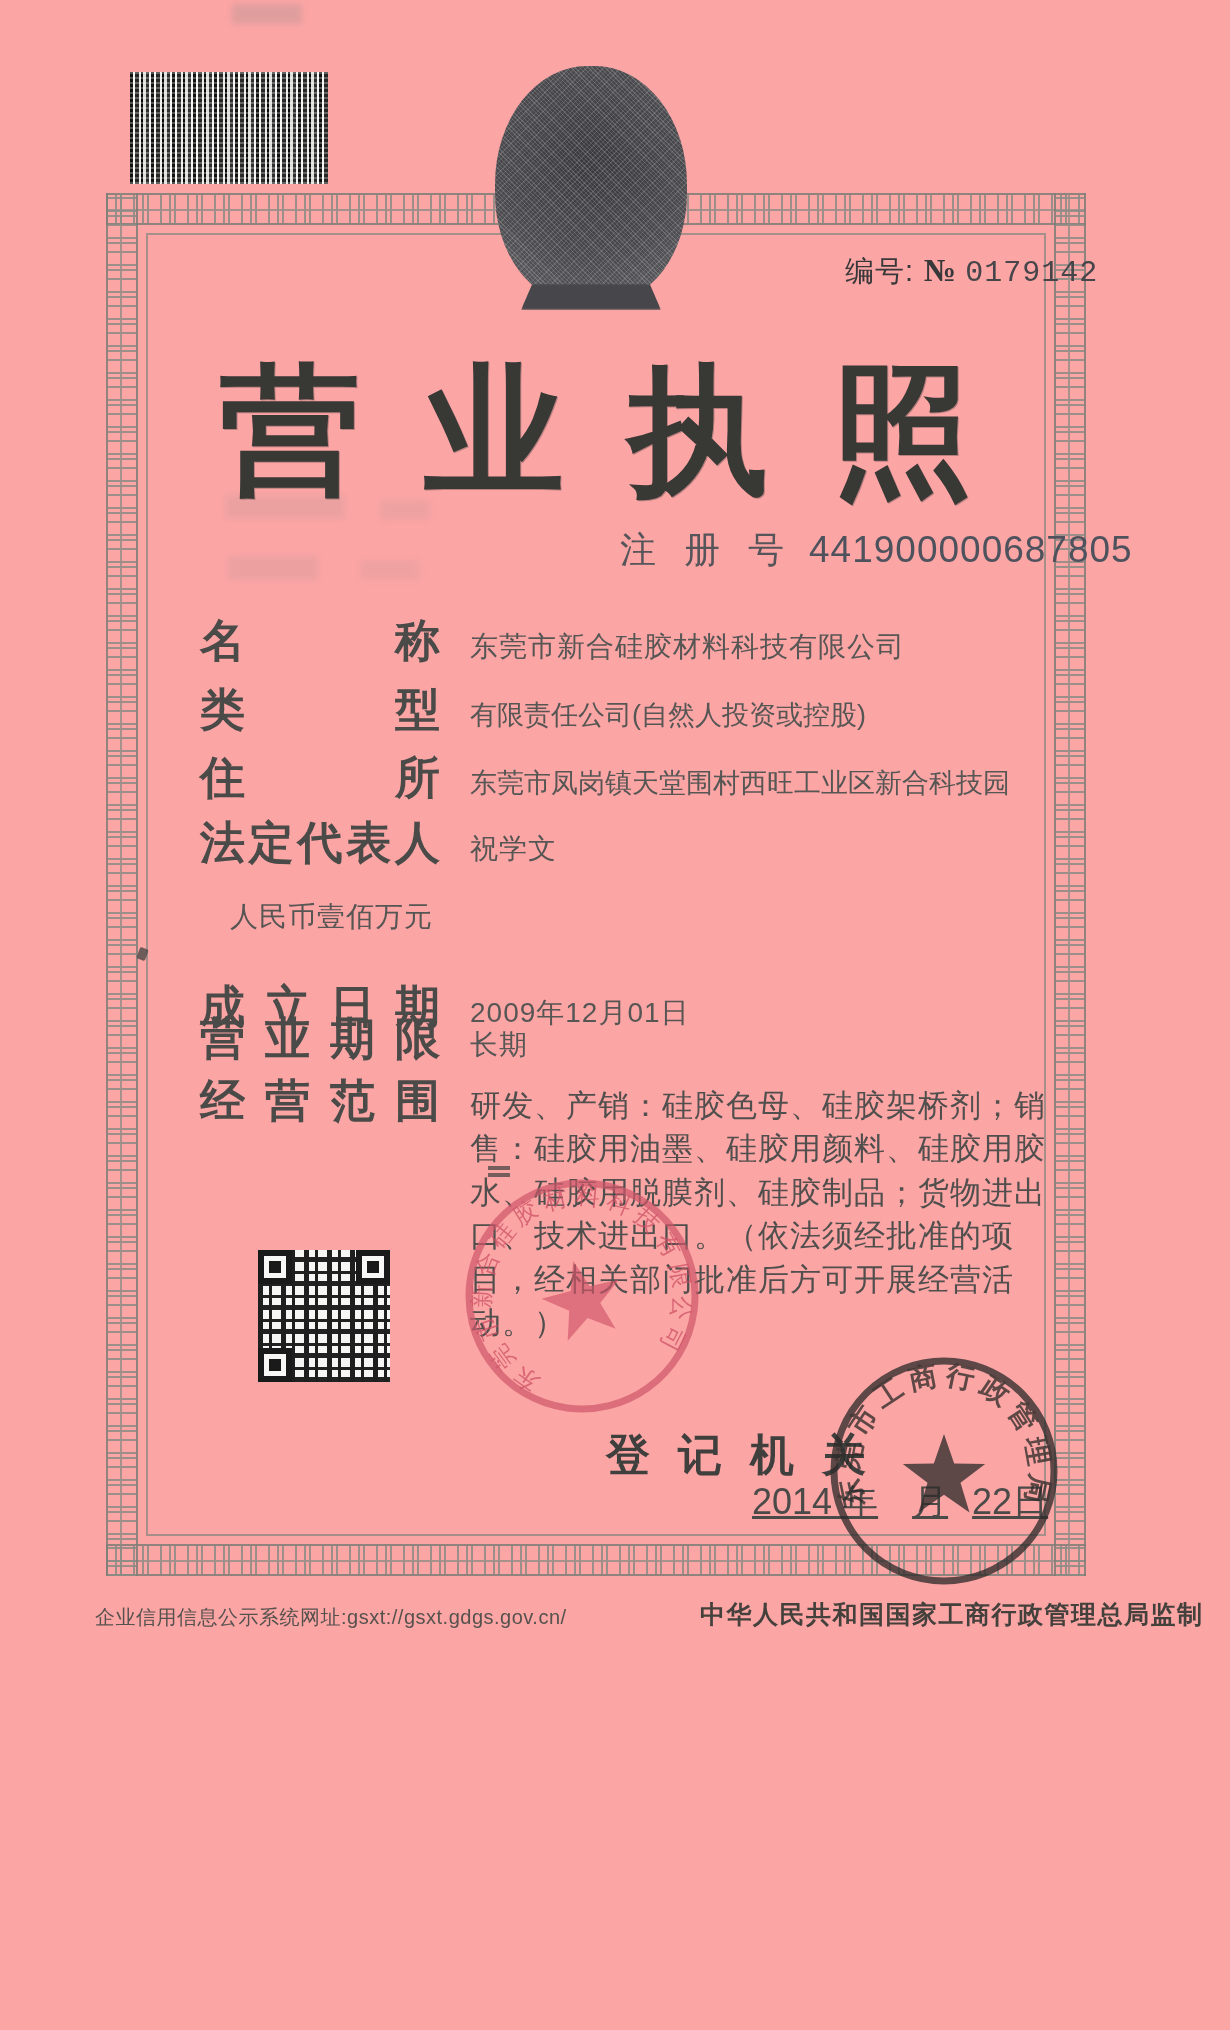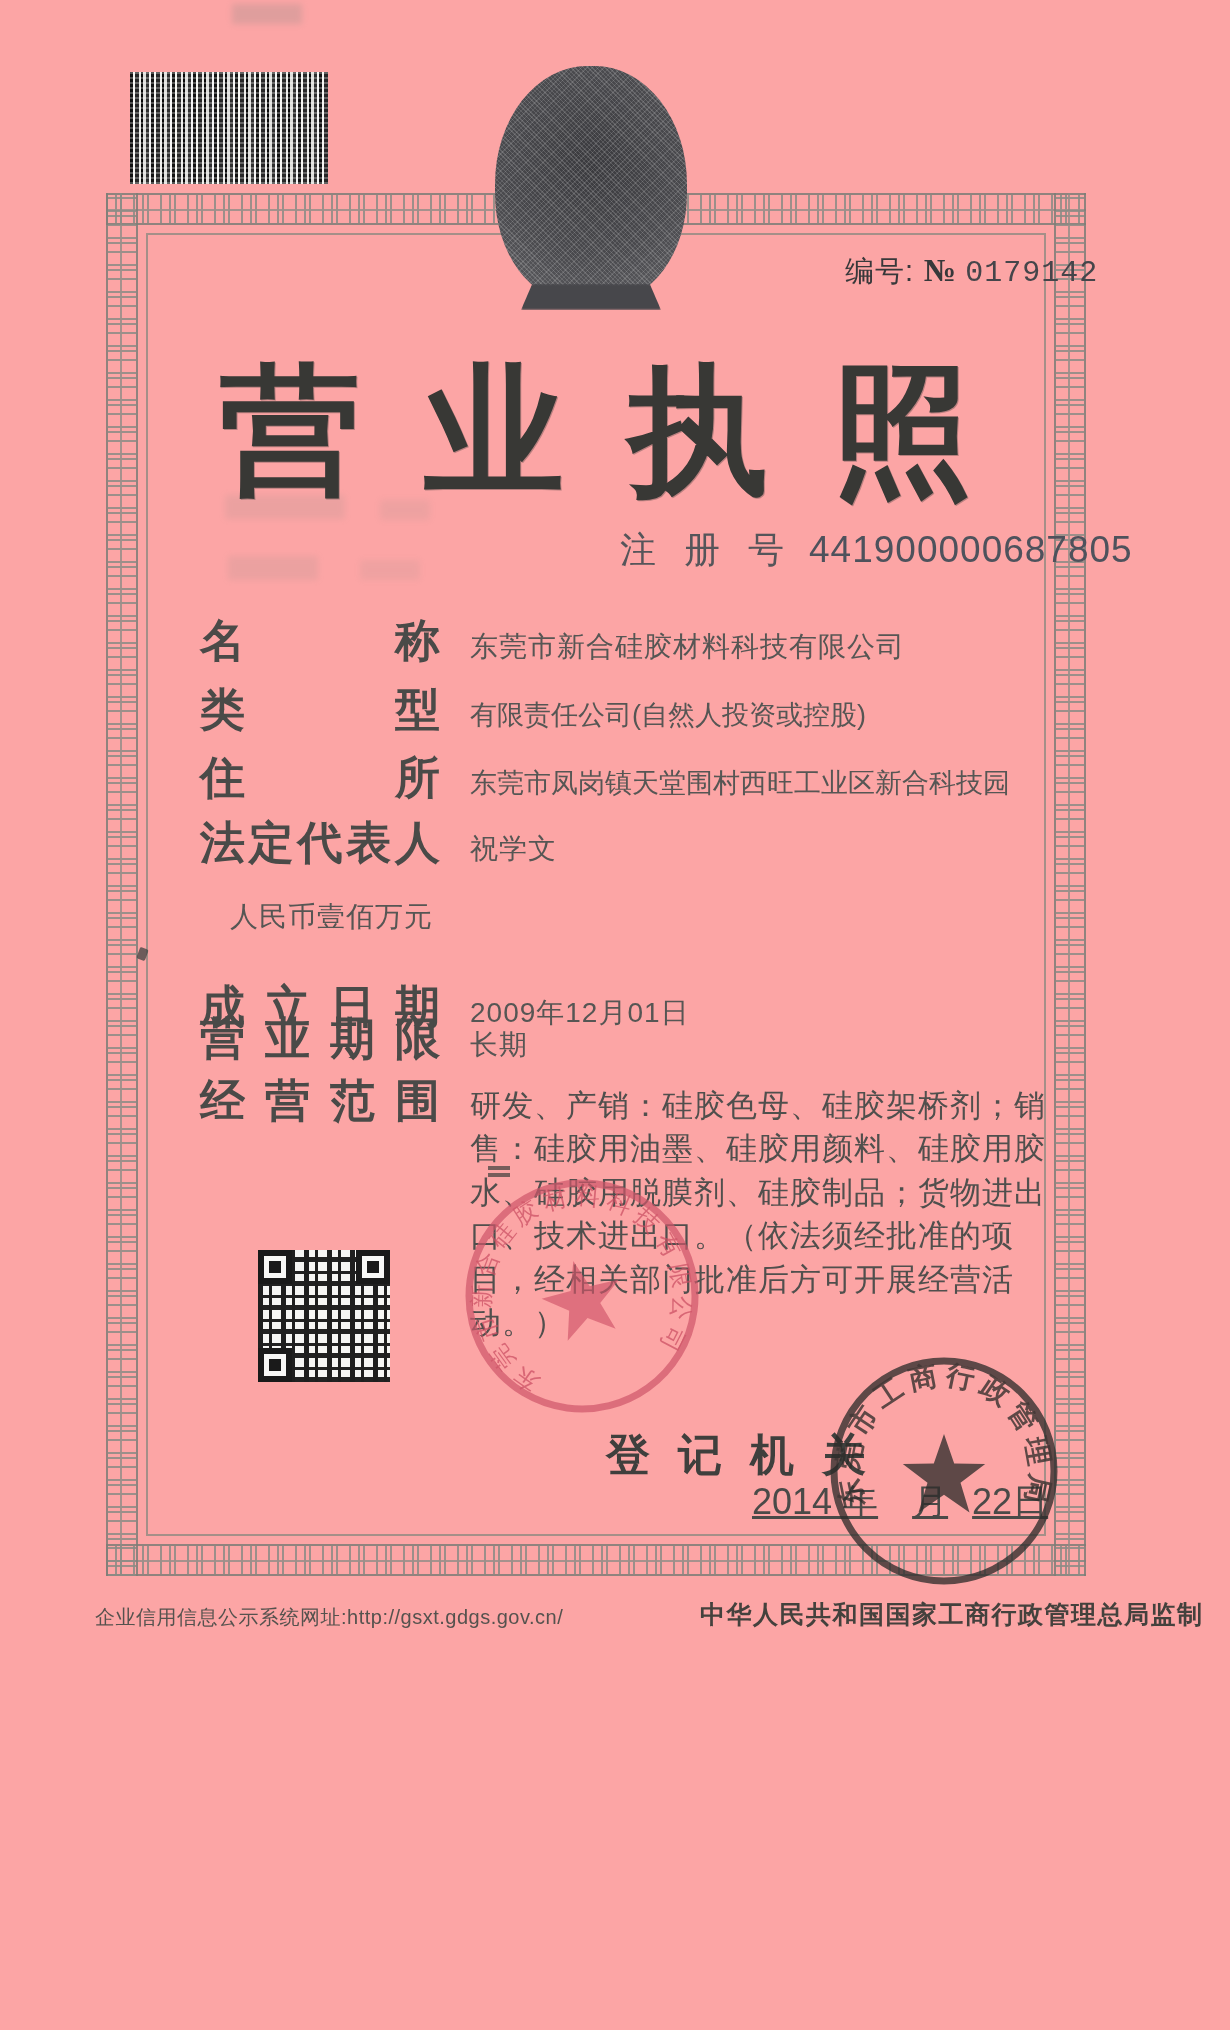--- a/index.html
+++ b/index.html
@@ -208,16 +208,16 @@
         <path id="blkArc" d="M 121,121 m -86,0 a 86,86 0 1,1 172,0 a 86,86 0 1,1 -172,0"></path>
       </defs>
       <g transform="rotate(-23 121 121)" opacity="0.85">
         <text font-size="28" letter-spacing="6" fill="#2e2c2a" font-weight="600" font-family="Liberation Sans, sans-serif">
           <textPath href="#blkArc">东莞市工商行政管理局</textPath>
         </text>
       </g>
     </svg>
   </div>
 
-  <div class="footer-left">企业信用信息公示系统网址:http://gsxt.gdgs.gov.cn/</div>
+  <div class="footer-left">企业信用信息公示系统网址:gsxt://gsxt.gdgs.gov.cn/</div>
   <div class="footer-right">中华人民共和国国家工商行政管理总局监制</div>
 
 </div>
 
 </body></html>

